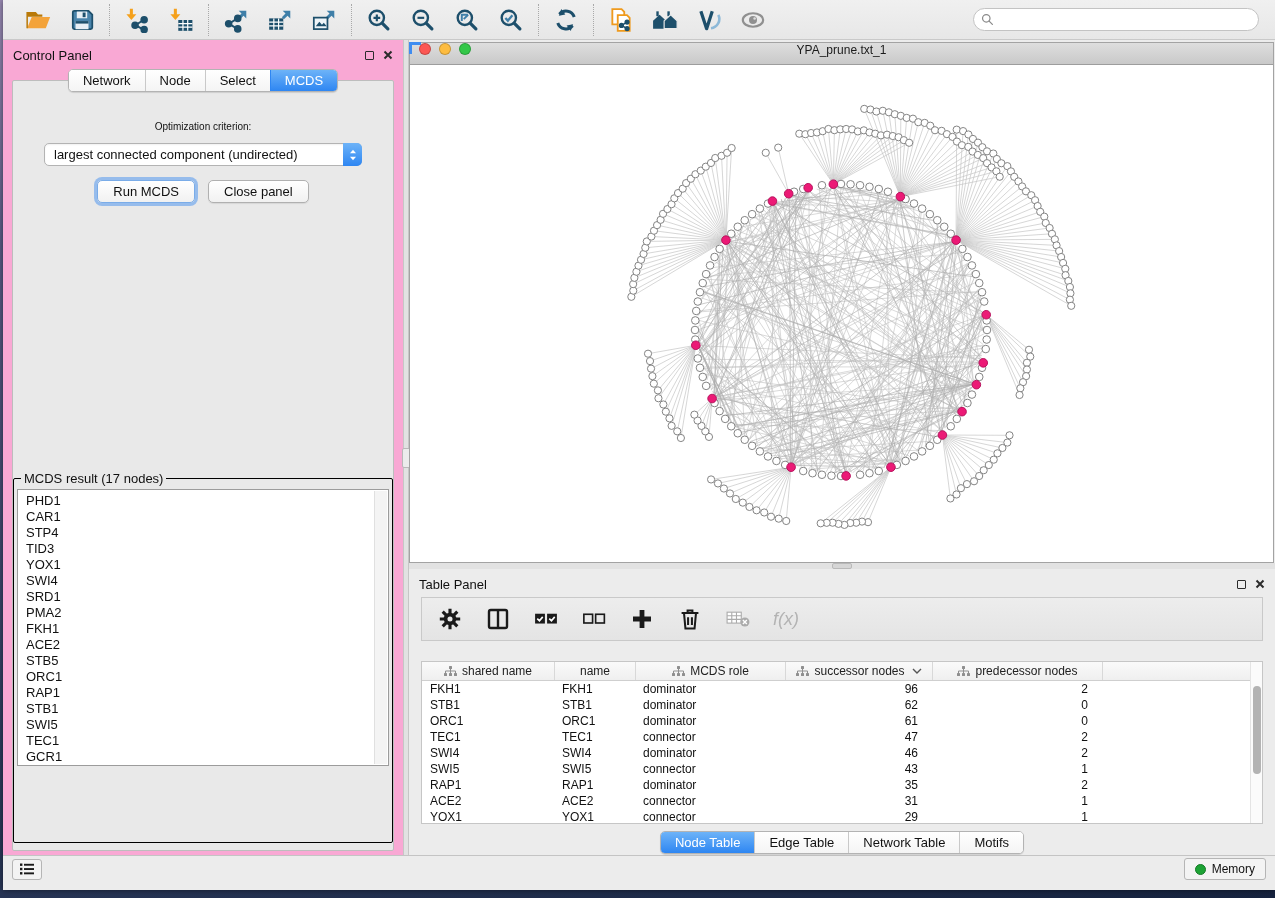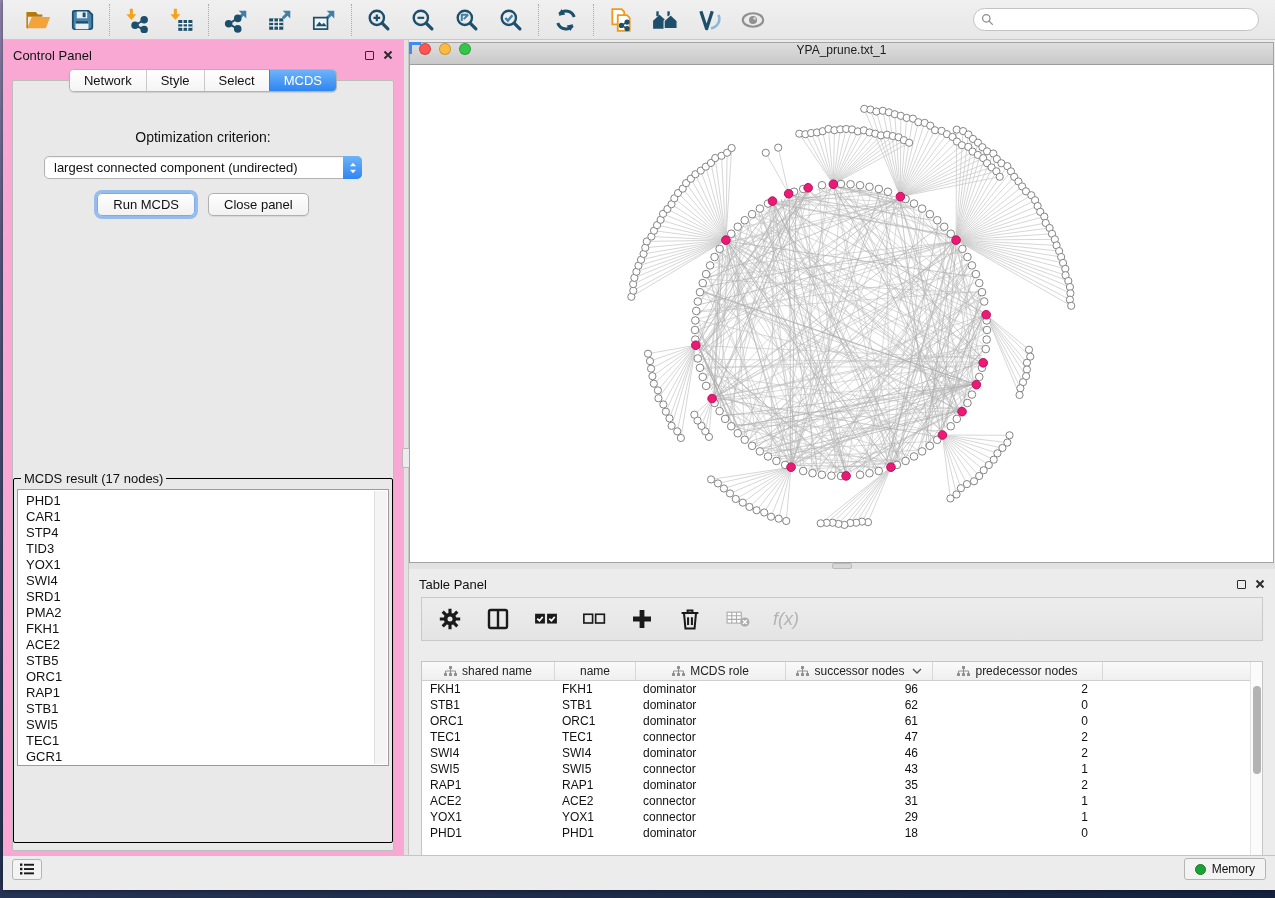--- a/index.html
+++ b/index.html
@@ -22,21 +22,21 @@
   .panel-header{height:27px;display:flex;align-items:center;padding:3px 10px 0;font-size:13px;color:#111}
   .win-btns{margin-left:auto;display:flex;gap:9px;align-items:center}
   .float-glyph{width:9px;height:9px;border:1.5px solid #2b2b2b;border-radius:1px;display:inline-block}
   .close-glyph svg{width:10px;height:10px;display:block}
   .seg{display:inline-flex;background:#fff;border:1px solid #b3b3b3;border-radius:5px;overflow:hidden;box-shadow:0 1px 1px rgba(0,0,0,.12);position:relative;z-index:3}
   .seg-btn{padding:3px 14px;font-size:13px;color:#111;border-left:1px solid #c9c9c9;background:linear-gradient(#fff,#f4f4f4);white-space:nowrap}
   .seg-btn:first-child{border-left:none}
   .seg-btn.active{background:linear-gradient(#6db3f8,#2e86f2);color:#fff;border-left-color:#2e86f2}
   .cp-tabs-row{display:flex;justify-content:center;margin-top:2px;margin-bottom:-12px;position:relative;z-index:3}
   .cp-content{flex:1;margin:0 9px 12px;border:1px solid #bdbdbd;border-radius:2px;background:#e9e9e9;display:flex;flex-direction:column;padding-top:24px;min-height:0}
-  .opt-label{text-align:center;font-size:14px;color:#111;margin-top:24px}
+  .opt-label{text-align:center;font-size:10px;color:#111;margin-top:16px}
   .combo{margin:11px auto 0;width:318px;height:23px;background:#fff;border:1px solid #b3b3b3;border-radius:5px;display:flex;align-items:center;position:relative;box-shadow:inset 0 1px 2px rgba(0,0,0,.06)}
   .combo-text{flex:1;font-size:13px;padding-left:9px;color:#111;white-space:nowrap;overflow:hidden}
   .combo-step{width:19px;height:23px;margin:-1px -1px -1px 0;border-radius:0 5px 5px 0;background:linear-gradient(#6db3f8,#2e86f2);display:flex;align-items:center;justify-content:center}
   .btn-row{display:flex;justify-content:center;gap:13px;margin-top:14px}
   .mac-btn{font-size:13px;color:#111;padding:3px 15px;border:1px solid #b0b0b0;border-radius:5px;background:linear-gradient(#ffffff,#f1f1f1);box-shadow:0 1px 1px rgba(0,0,0,.08)}
   .mac-btn.focus-ring{box-shadow:0 0 0 3px rgba(106,165,238,.65);border-color:#7aace8}
   fieldset.mcds{margin:auto 0 7px;border:1px solid #000000;border-radius:2px;padding:3px;height:372px;display:flex;flex-direction:column}
   fieldset.mcds legend{font-size:13px;color:#111;padding:0 3px;margin-left:4px}
   .mcds-list{flex:1;background:#fff;border:1px solid #9c9c9c;position:relative;overflow:hidden;padding:3px 0 0 8px}
   .mcds-item{font-size:13px;line-height:16px;color:#111}
@@ -256,21 +256,21 @@
           <span class="close-glyph">
               <svg viewBox="0 0 10 10">
                 <path d="M1.5 1.5l7 7M8.5 1.5l-7 7" stroke="#2b2b2b" stroke-width="2"></path>
               </svg>
             </span>
         </span>
       </div>
       <div class="cp-tabs-row">
         <div class="seg">
             <div class="seg-btn">Network</div>
-            <div class="seg-btn">Style</div>
+            <div class="seg-btn">Node</div>
             <div class="seg-btn">Select</div>
             <div class="seg-btn active">MCDS</div>
           </div>
       </div>
       <div class="cp-content">
         <div class="opt-label">Optimization criterion:</div>
         <div class="combo">
           <span class="combo-text">largest connected component (undirected)</span>
           <span class="combo-step">
               <svg viewBox="0 0 8 14" width="8" height="14">
@@ -1283,20 +1283,28 @@
                 <div class="td">dominator</div>
                 <div class="td num">18</div>
                 <div class="td num">0</div>
                 <div class="td"></div>
               </div>
             </div>
           <div class="tbl-scroll">
               <div class="tbl-thumb"></div>
             </div>
         </div>
+        <div class="tp-tabs-row">
+          <div class="seg">
+              <div class="seg-btn active">Node Table</div>
+              <div class="seg-btn">Edge Table</div>
+              <div class="seg-btn">Network Table</div>
+              <div class="seg-btn">Motifs</div>
+            </div>
+        </div>
       </div>
     </div>
   </div>
 
   <div class="status-bar">
     <span class="status-btn">
         <svg viewBox="0 0 18 14" width="18" height="14">
           <g fill="#1a1a1a">
             <rect x="2" y="1.5" width="2.4" height="2.4"></rect>
             <rect x="2" y="5.8" width="2.4" height="2.4"></rect>

